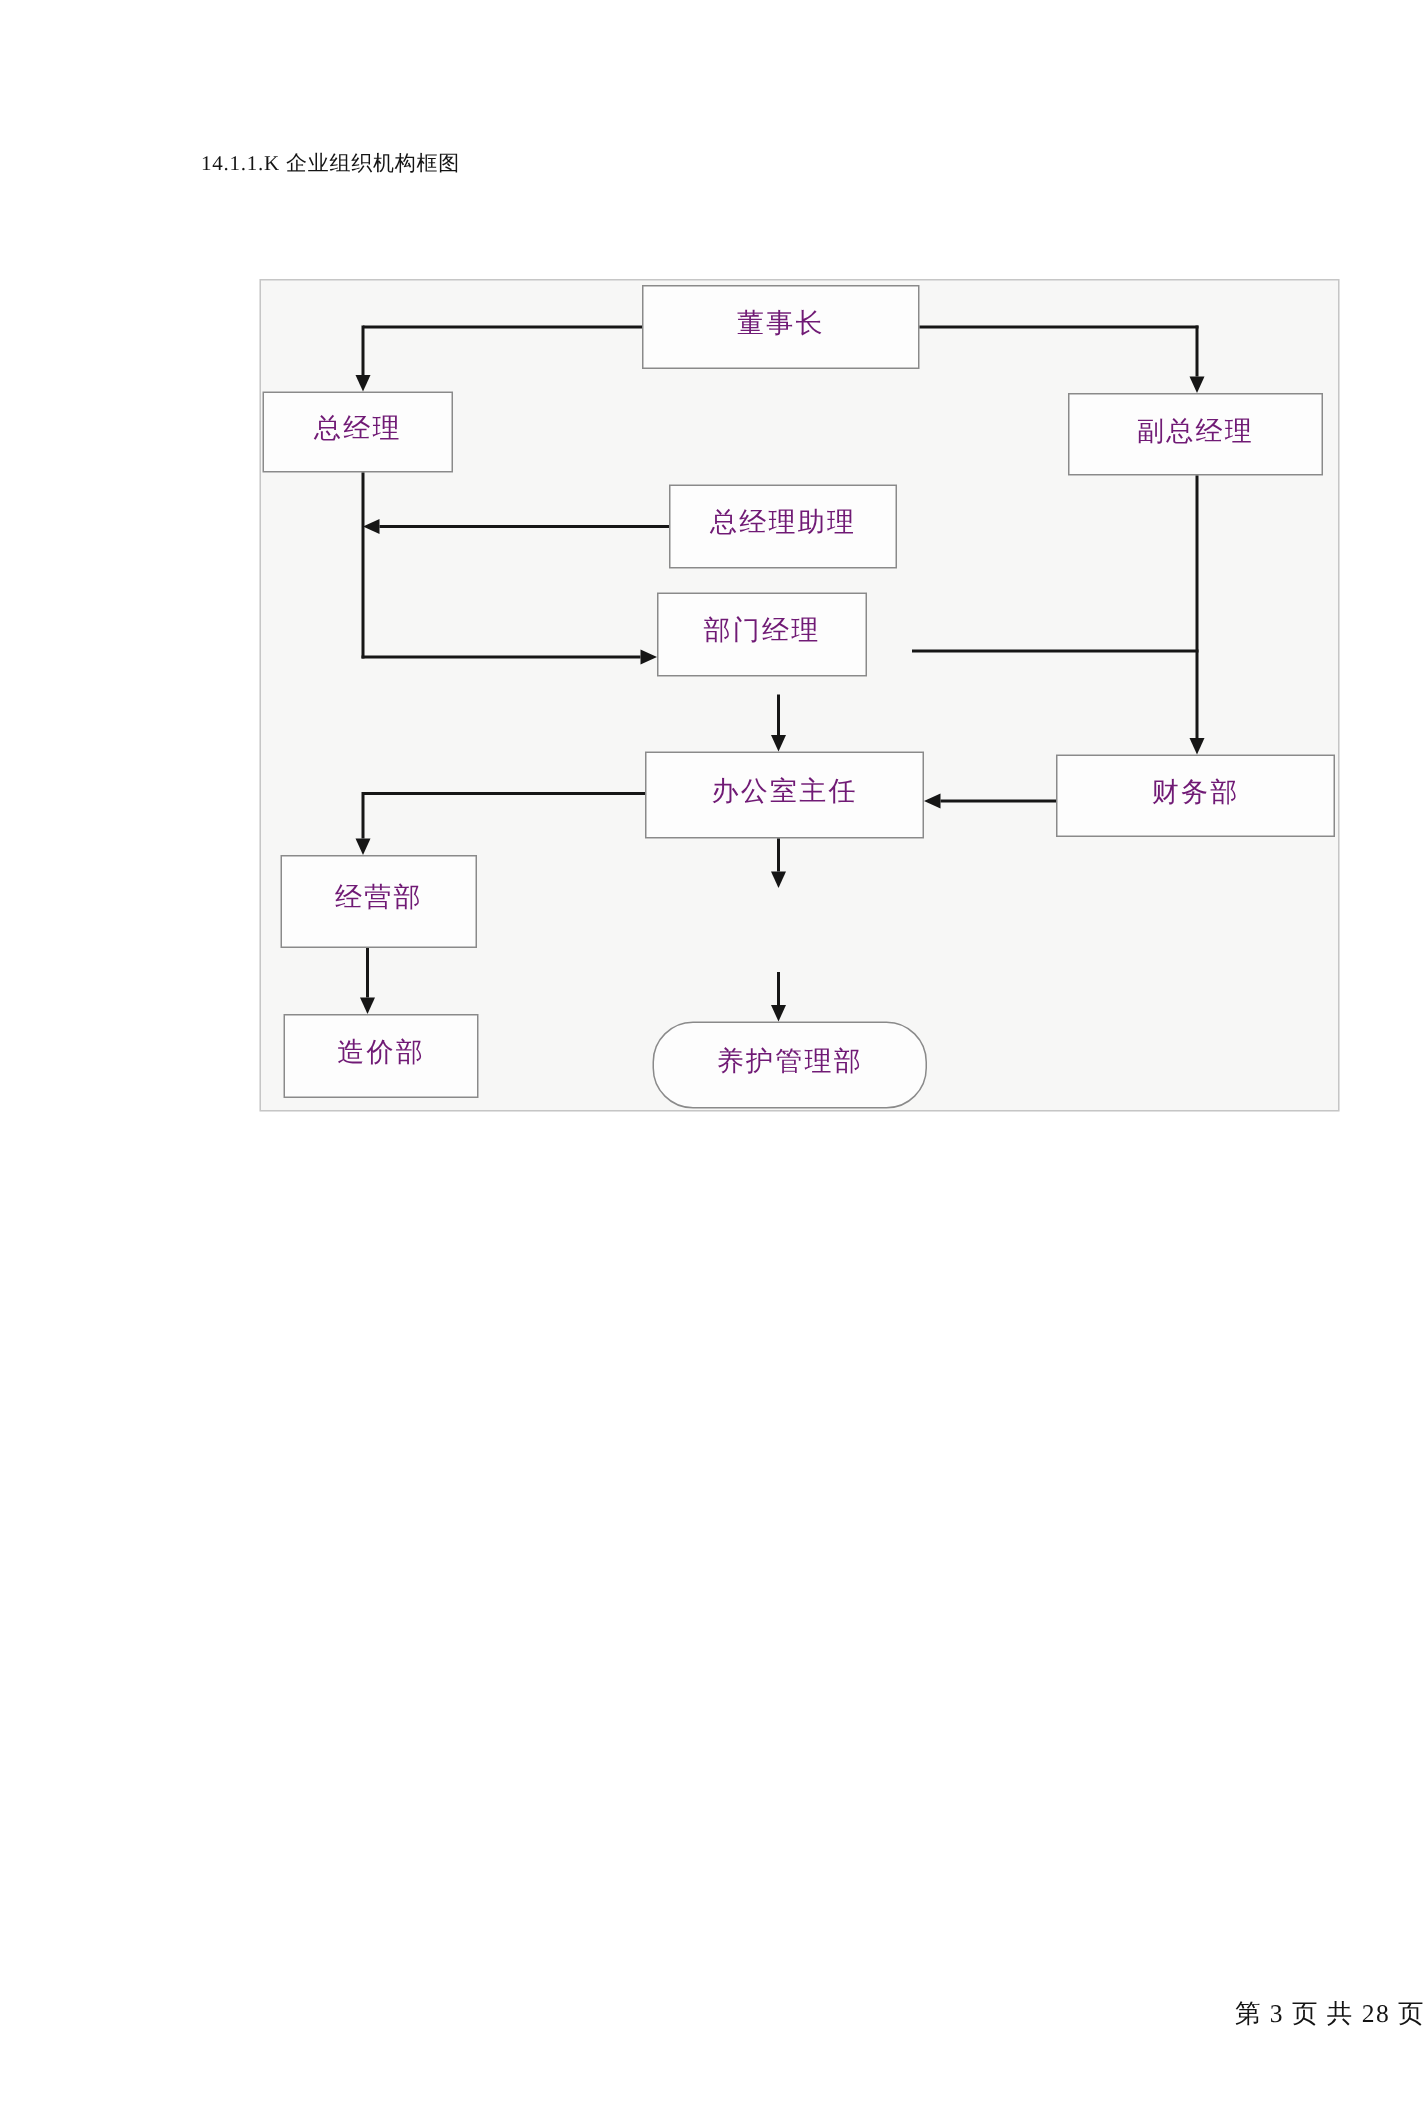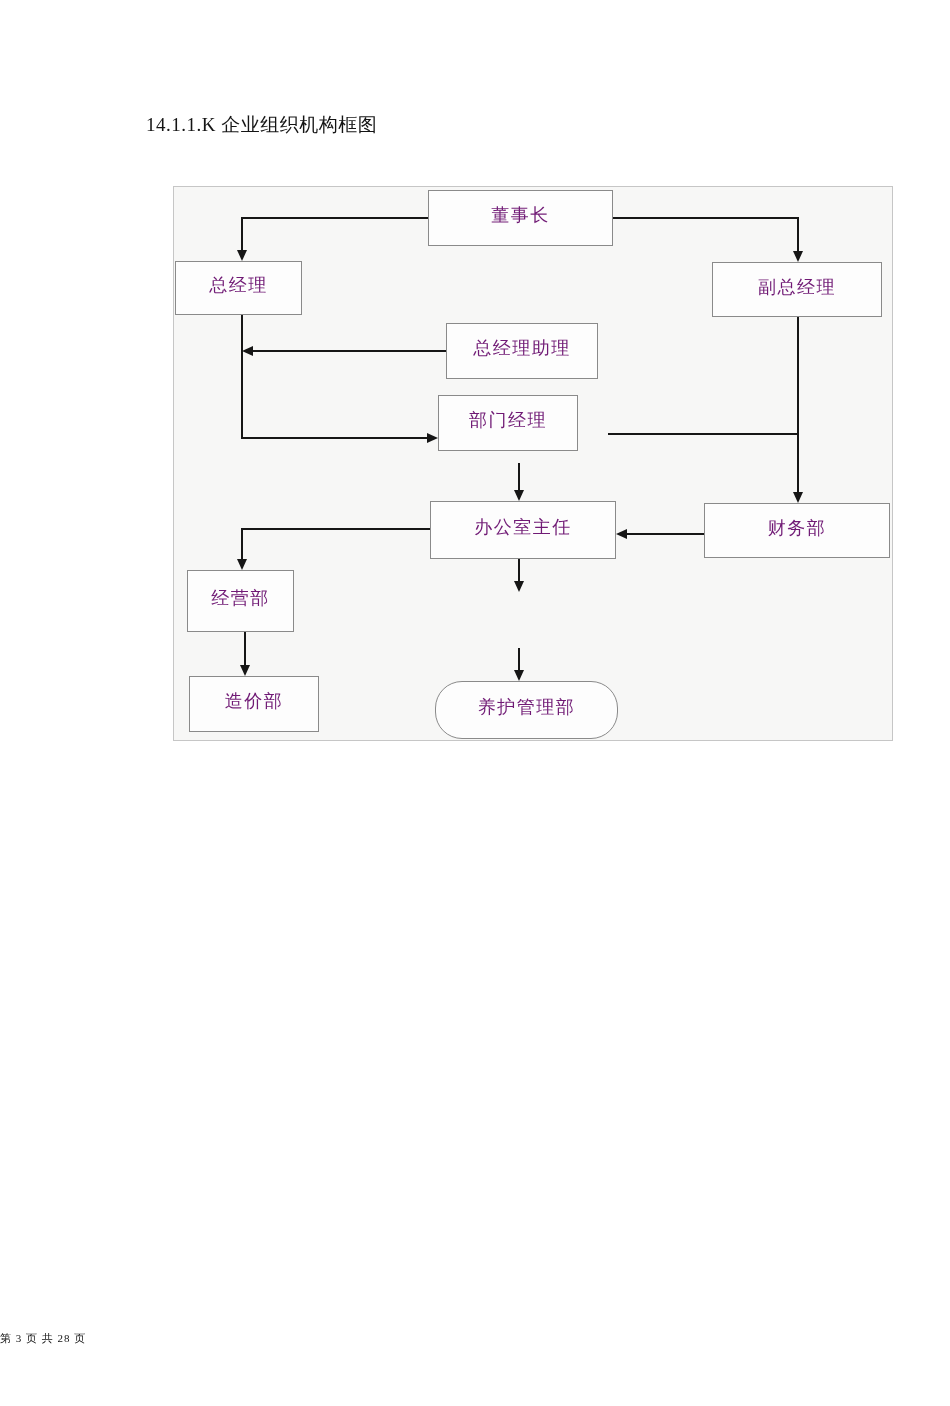--- a/index.html
+++ b/index.html
@@ -9,22 +9,22 @@
     height: 1406px;
     background: #ffffff;
     font-family: "Liberation Serif", "DejaVu Serif", serif;
     color: #1b1b1b;
     overflow: hidden;
   }
   .heading {
     position: absolute;
     left: 134px;
     top: 100px;
-    margin: 12px;
-    font-size: 19px;
+    margin: 0;
+    font-size: 14px;
     font-weight: normal;
     letter-spacing: 0.5px;
     color: #141414;
   }
   .chart-panel {
     position: absolute;
     left: 173px;
     top: 186px;
     width: 720px;
     height: 555px;
@@ -67,22 +67,22 @@
   .arr-right {
     border-top: 5px solid transparent;
     border-bottom: 5px solid transparent;
     border-left: 11px solid #161616;
   }
   .footer {
     position: absolute;
     left: 0;
     top: 1331px;
     width: 100%;
-    text-align: left;
-    font-size: 11px;
+    text-align: right;
+    font-size: 17px;
     letter-spacing: 1px;
     color: #141414;
   }
 </style>
 </head>
 <body>
 
 <div class="page">
 
   <h1 class="heading">14.1.1.K 企业组织机构框图</h1>
@@ -103,21 +103,21 @@
     </div>
     <div class="node" style="left:264px; top:208px; width:140px; height:56px;">
       <span>部门经理</span>
     </div>
     <div class="node" style="left:256px; top:314px; width:186px; height:58px;">
       <span>办公室主任</span>
     </div>
     <div class="node" style="left:530px; top:316px; width:186px; height:55px;">
       <span>财务部</span>
     </div>
-    <div class="node" style="left:13px; top:383px; width:107px; height:62px;">
+    <div class="node" style="left:13px; top:383px; width:131px; height:62px;">
       <span>经营部</span>
     </div>
     <div class="node" style="left:15px; top:489px; width:130px; height:56px;">
       <span>造价部</span>
     </div>
     <div class="node" style="left:261px; top:494px; width:183px; height:58px;border-radius:27px;">
       <span>养护管理部</span>
     </div>
 
     <div class="line" style="left:68px; top:30px; width:186px; height:2px;"></div>

